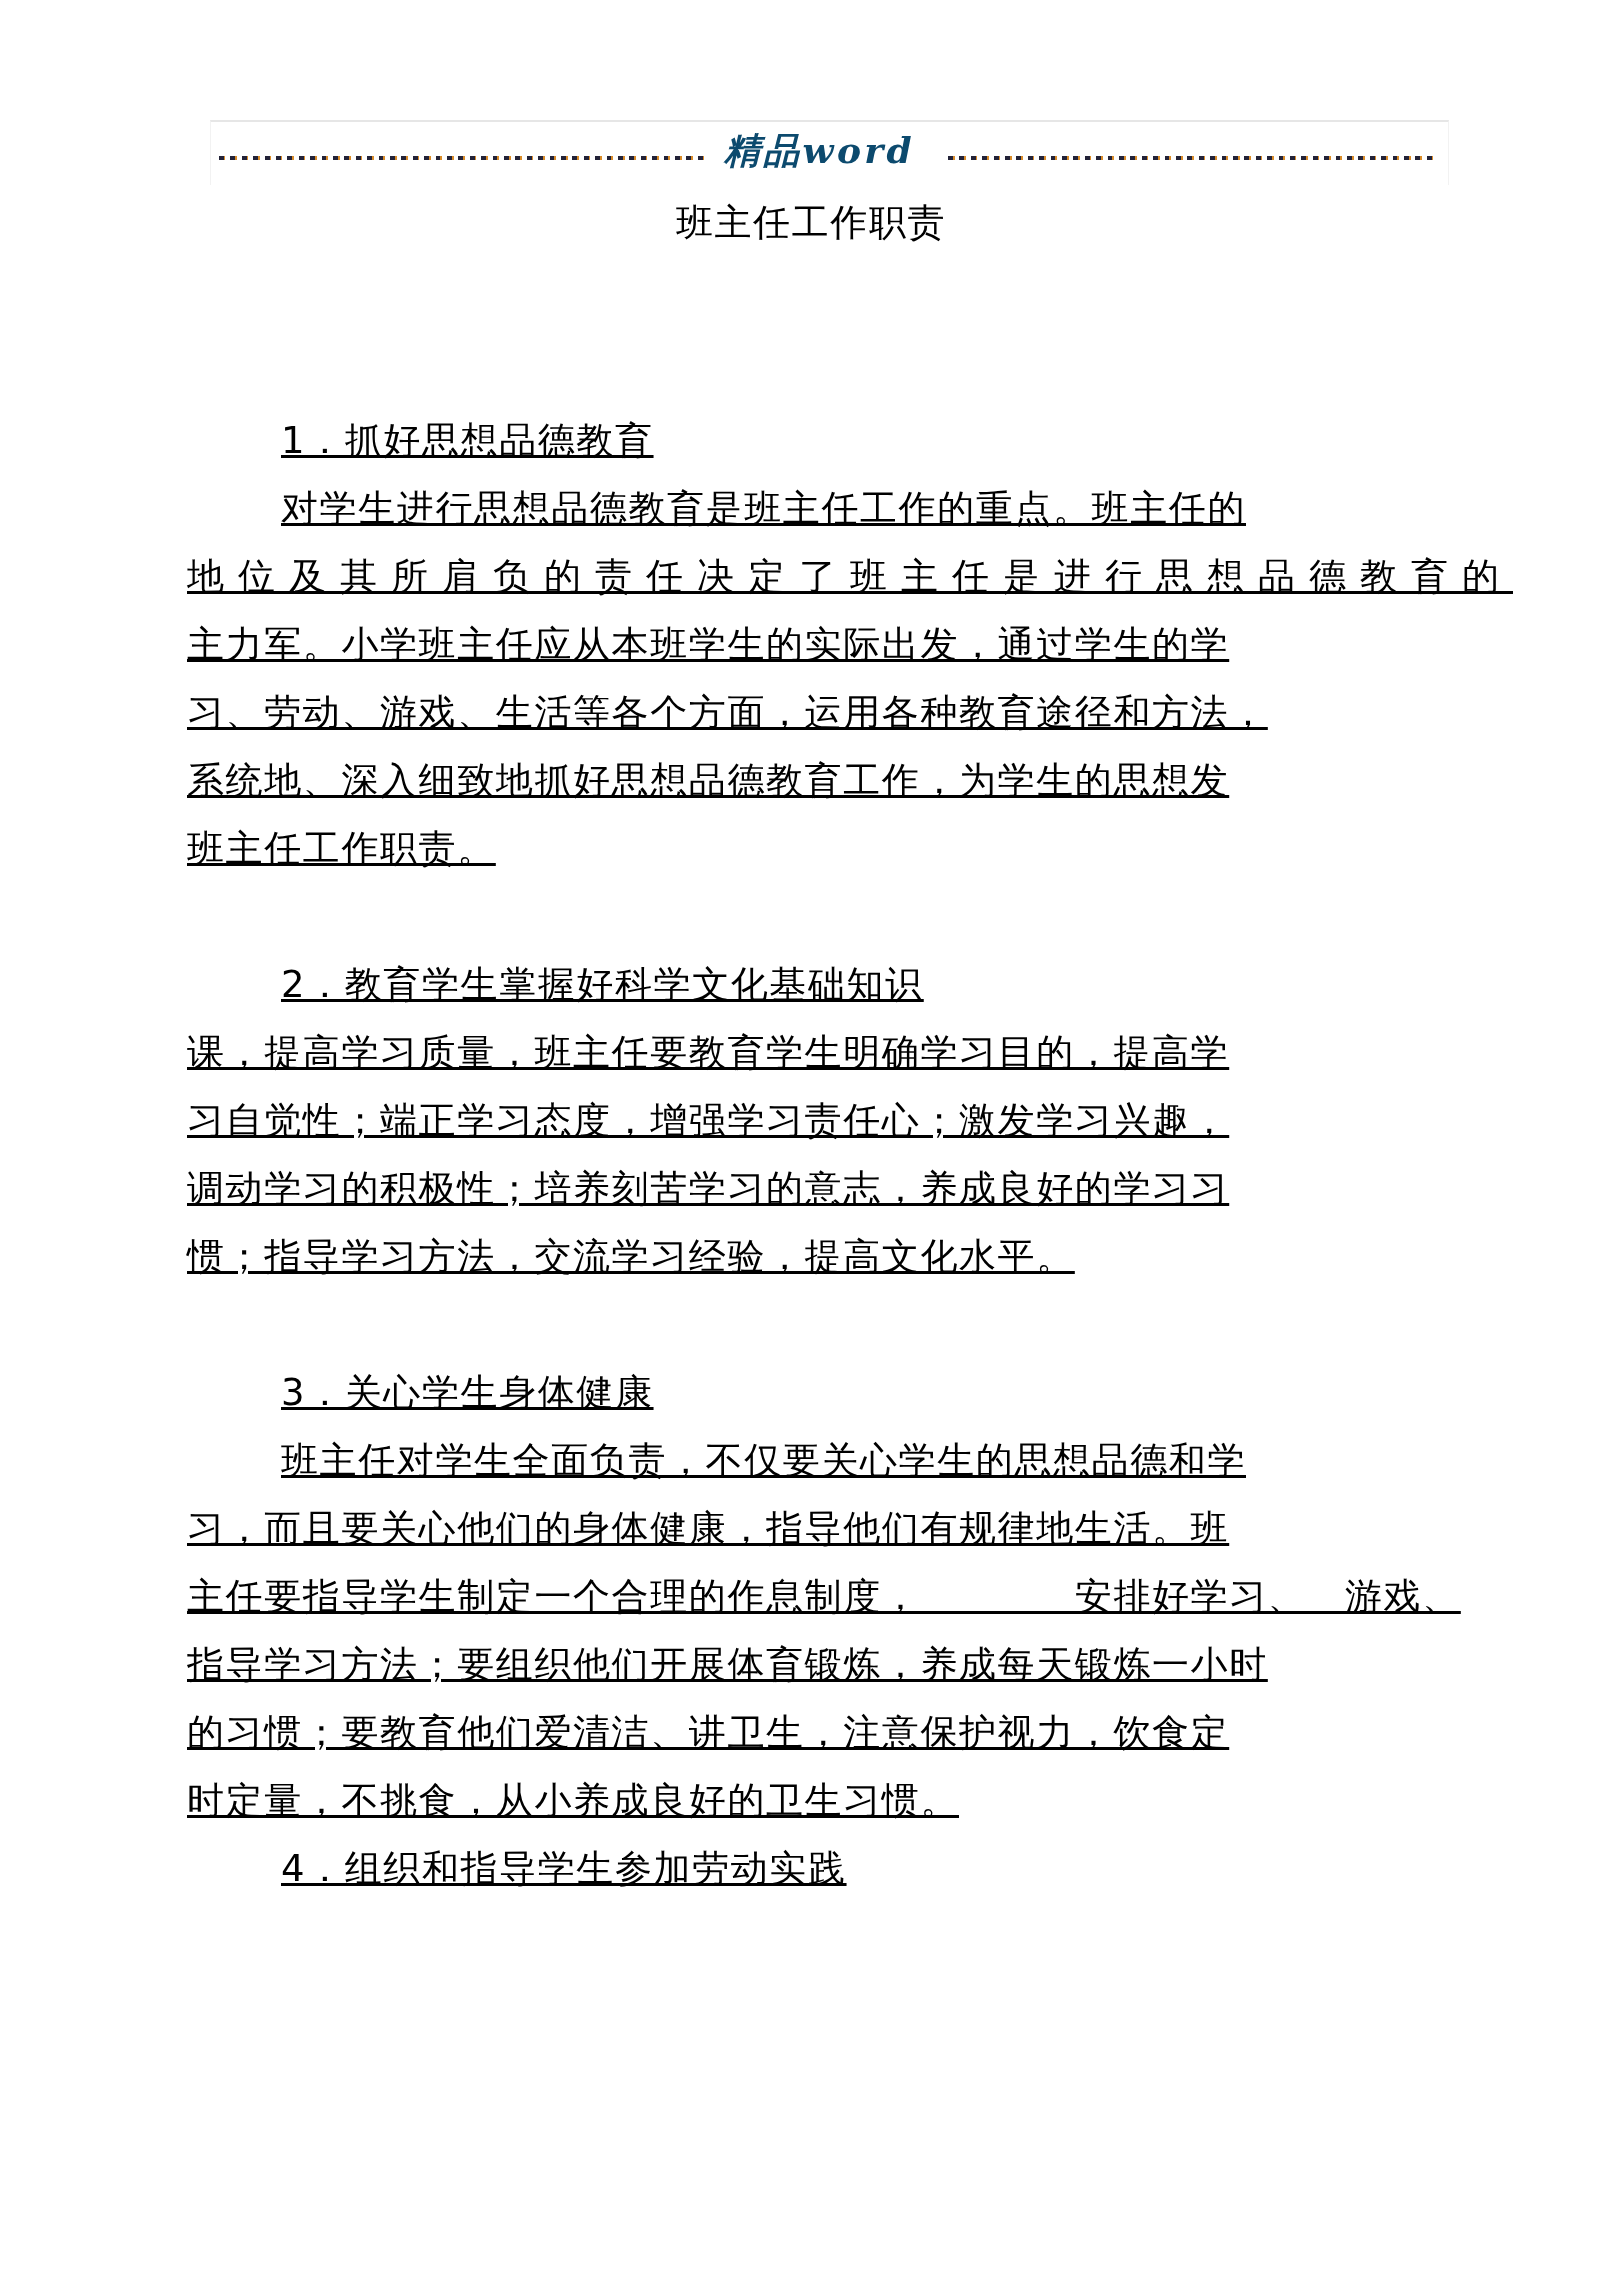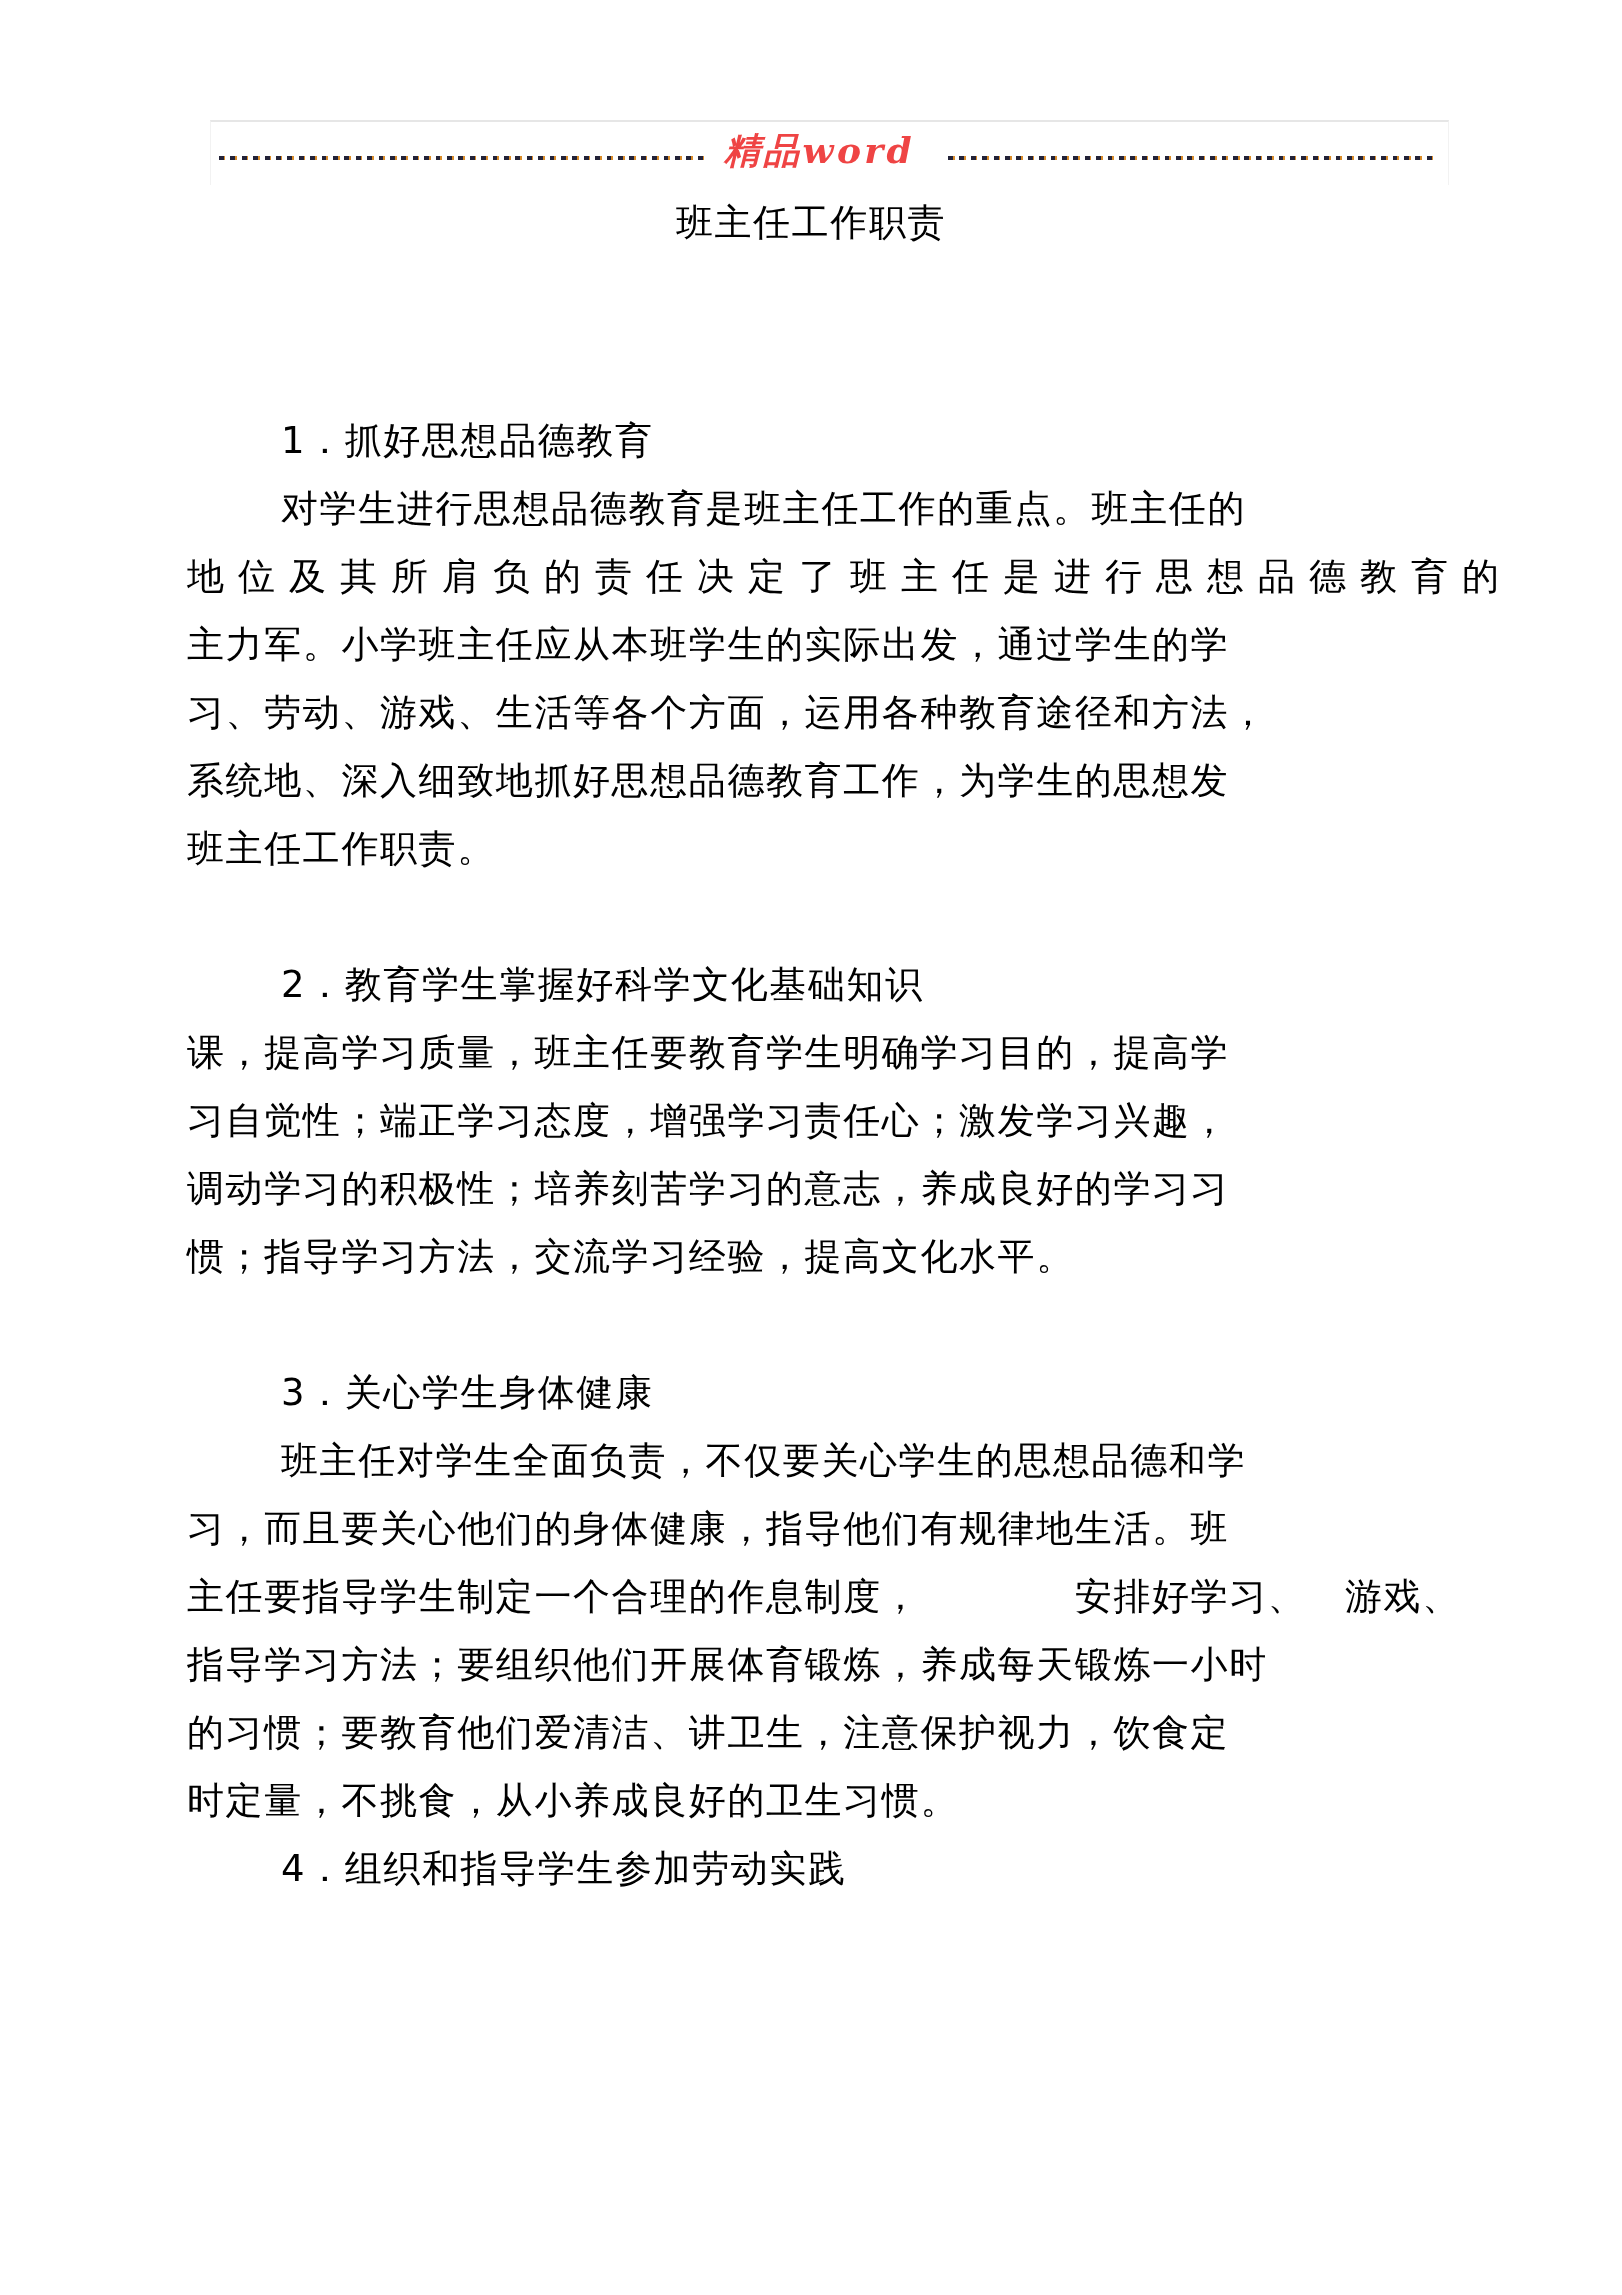--- a/index.html
+++ b/index.html
@@ -6,25 +6,25 @@
   body { width:1622px; height:2295px; position:relative; overflow:hidden;
          font-family:"DejaVu Sans","Liberation Sans",sans-serif; color:#000; }
   .header-box { position:absolute; left:210px; top:120px; width:1239px; height:65px;
                 border-top:2.4px solid #e6e6e6; border-left:1.6px solid #f2f2f2; border-right:1.6px solid #f2f2f2;
                 box-sizing:border-box; }
   .dash-line { position:absolute; top:34px; height:4.1px;
                background-image:repeating-linear-gradient(90deg,#222238 0 4.9px,#d98c2a 4.9px 6.5px,transparent 6.5px 11.4px); }
   .dash-left { left:8.1px; width:489px; }
   .dash-right { left:737px; width:489px; }
   .brand { position:absolute; left:513px; top:4.9px; font-family:"DejaVu Serif",serif;
-           font-style:italic; font-weight:bold; font-size:36px; color:#ef4444; letter-spacing:3.3px; }
+           font-style:italic; font-weight:bold; font-size:36px; color:#0c4a6e; letter-spacing:3.3px; }
   .doc-title { position:absolute; top:198px; left:0; width:1622px; text-align:center;
                font-size:37px; letter-spacing:1.6px; }
   .content { position:absolute; left:187px; top:407px; width:1287px; }
-  .section { margin:0; }
+  .section { margin:0;text-decoration:underline; }
   .heading { font-size:37px; line-height:68px; padding-left:94px; letter-spacing:1.6px; white-space:nowrap; }
   .line { font-size:37px; line-height:68px; letter-spacing:1.6px; white-space:nowrap; }
   .line.first { padding-left:94px; }
   .line.justify { letter-spacing:14px; }
   .gap { height:68px; }
 </style>
 </head>
 <body>
 
 <div class="header-box">

